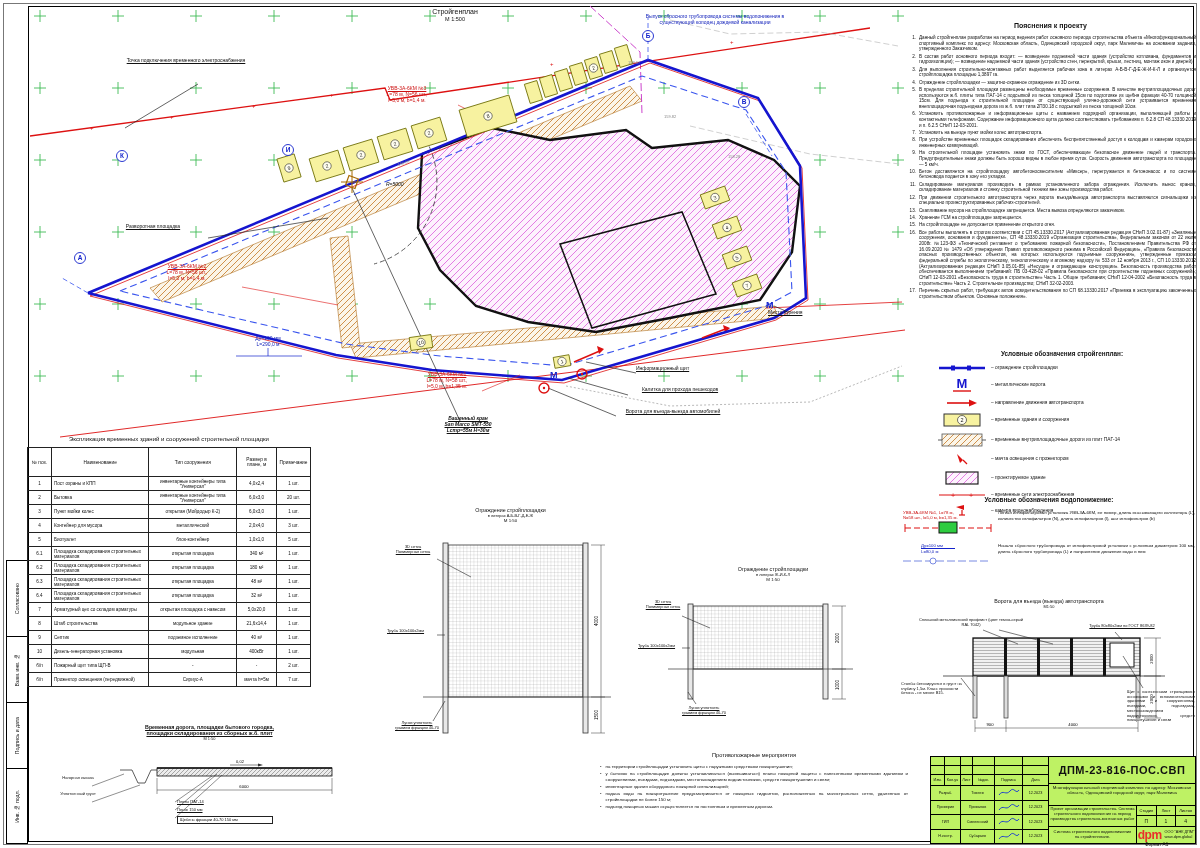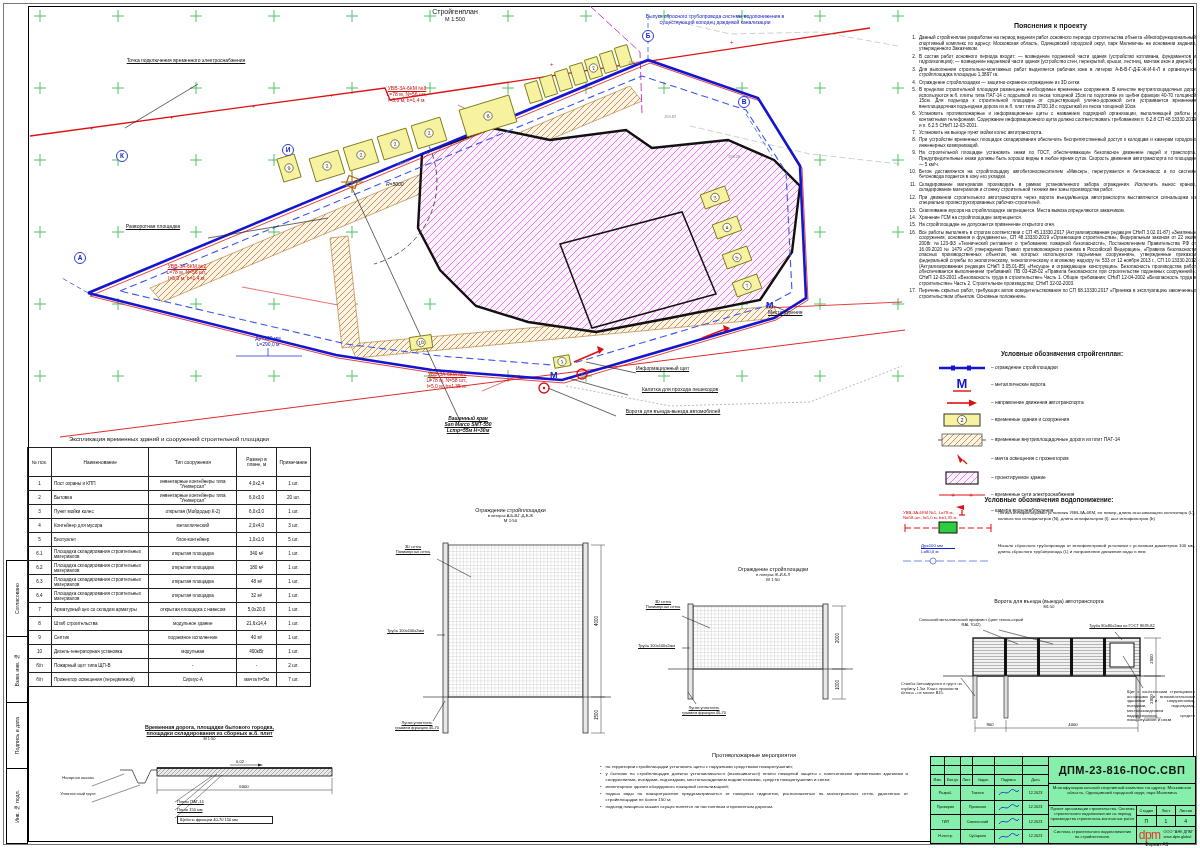--- a/index.html
+++ b/index.html
@@ -40,21 +40,21 @@
   .tdc{text-align:center}
   
   #fire{left:600px;top:752px;width:308px}
   #fire .hd{font-size:5.6px;text-align:center;margin-bottom:6px}
   .fi{display:flex;gap:4px;font-size:4.4px;line-height:1.35;margin-bottom:1px;text-align:justify}
   .fi .b{flex:none}
   
   .det-title{position:absolute;text-align:center}
   .dt1{font-size:5.3px}.dt2{font-size:3.9px}.dt3{font-size:4.4px}
   
-  #titleblock{left:930px;top:756px;width:264px;height:86px;border:1.6px solid #000;display:flex;background:#86efac}
+  #titleblock{left:930px;top:756px;width:264px;height:86px;border:1.6px solid #000;display:flex;background:#bef264}
   .tb-left{width:118px;border-right:1px solid #000;display:flex;flex-direction:column;box-sizing:border-box}
   .tb-lrow{display:flex;border-bottom:0.8px solid #000;box-sizing:border-box}
   .tb-lrow:last-child{border-bottom:none}
   .tc{border-right:0.8px solid #000;box-sizing:border-box;font-size:3.8px;display:flex;
     align-items:center;justify-content:center;overflow:hidden}
   .tc:last-child{border-right:none}
   .tb-right{flex:1;display:flex;flex-direction:column;box-sizing:border-box}
   .tb-doc{height:26px;border-bottom:0.9px solid #000;display:flex;align-items:center;justify-content:center;
     font-size:11px;font-weight:bold;letter-spacing:0.5px}
   .tb-obj{height:22px;border-bottom:0.9px solid #000;font-size:4.3px;text-align:center;
@@ -65,21 +65,21 @@
   .tb-stage{flex:1;display:flex;flex-direction:column}
   .tb-srow{display:flex;flex:1}
   .ts{flex:1;border-right:0.8px solid #000;border-bottom:0.8px solid #000;font-size:4px;
     display:flex;align-items:center;justify-content:center}
   .tb-srow:last-child .ts{border-bottom:none;font-size:5px}
   .ts:last-child{border-right:none}
   .tb-bot{flex:1;display:flex}
   .tb-sheet{width:88px;border-right:0.9px solid #000;font-size:4.2px;text-align:center;
     padding:2px;box-sizing:border-box;line-height:1.25}
   .tb-logo{flex:1;display:flex;align-items:center;justify-content:center;gap:3px}
-  .logo-t{font-size:12px;font-weight:normal;color:#e8312a;letter-spacing:-0.5px}
+  .logo-t{font-size:12px;font-weight:bold;color:#e8312a;letter-spacing:-0.5px}
   .logo-s{font-size:3.8px;line-height:1.3}
   svg{display:block}
 </style>
 </head>
 <body>
 <div id="page">
 
 <div id="outer" class="abs"></div>
 <div id="frame" class="abs"></div>
 

